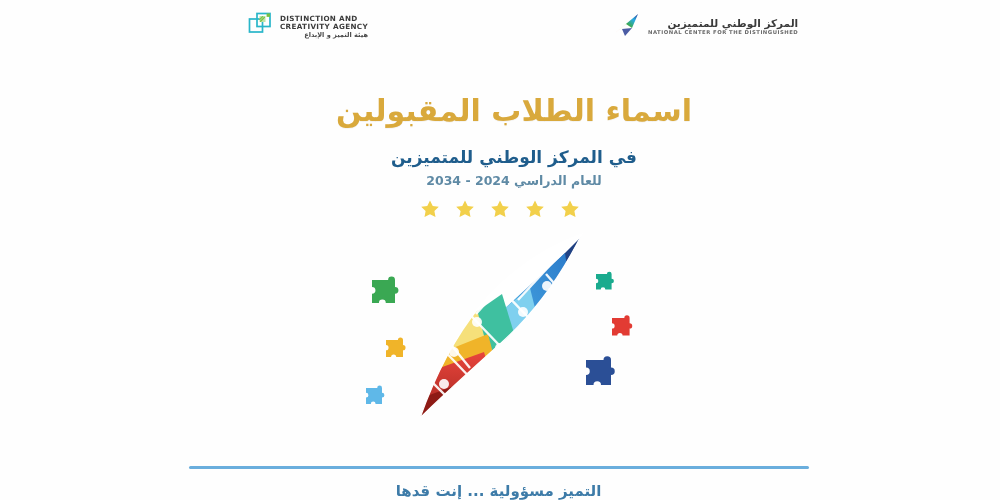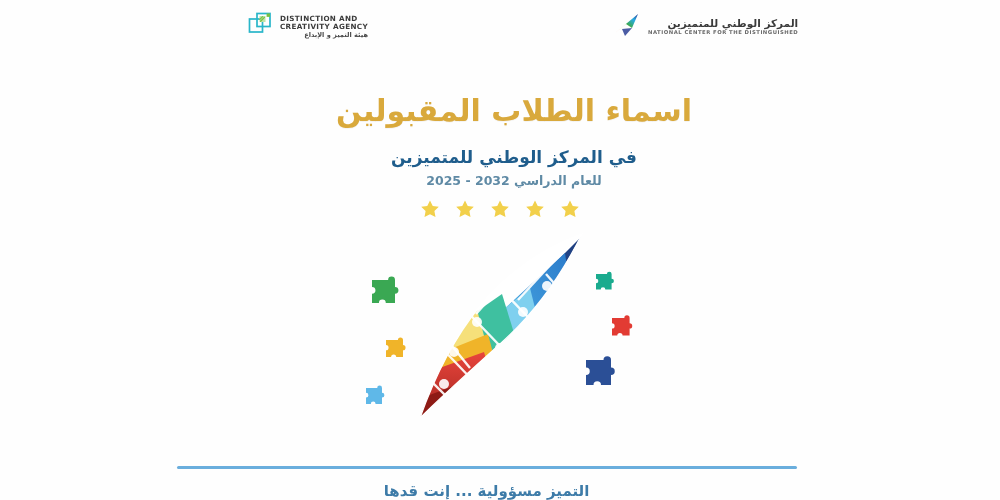--- a/index.html
+++ b/index.html
@@ -73,21 +73,21 @@
     position:absolute; top:198px; width:1000px;
     display:flex; justify-content:center; gap:13px;
   }
   .star { width:22px; height:22px; display:block; }
 
   
   .art { position:absolute; top:228px; left:0; width:1000px; height:210px; }
   .art svg { display:block; margin:0 auto; }
 
   
-  .footer { position:absolute; left:0; bottom:0; width:973px; }
+  .footer { position:absolute; left:12px; bottom:0; width:973px; }
   .rule {
     width:620px; height:3px; margin:0 auto;
     background:#6aaedd; border-radius:2px;
   }
   .footer-text {
     margin-top:13px; text-align:center;
     font-size:15px; font-weight:600; color:#3d7ba8;
     direction:rtl; letter-spacing:.3px;
   }
 </style>
@@ -134,21 +134,21 @@
         <span class="logo-en-1">DISTINCTION AND</span>
         <span class="logo-en-2">CREATIVITY AGENCY</span>
         <span class="logo-ar-small">هيئة التميز و الإبداع</span>
       </span>
     </div>
   </div>
 
   <div class="titles">
     <div class="title-main">اسماء الطلاب المقبولين</div>
     <div class="title-sub">في المركز الوطني للمتميزين</div>
-    <div class="title-year">للعام الدراسي 2032 - 2025</div>
+    <div class="title-year">للعام الدراسي 2024 - 2034</div>
   </div>
 
   <div class="stars">
     <span class="star">
       <svg viewBox="0 0 24 24" width="22" height="22">
           <path fill="#f2d04b" d="M12 2.6l3 6 6.6.9-4.8 4.6 1.2 6.6L12 17.6 6 20.7l1.2-6.6L2.4 9.5 9 8.6z"></path>
         </svg>
     </span>
     <span class="star">
       <svg viewBox="0 0 24 24" width="22" height="22">

